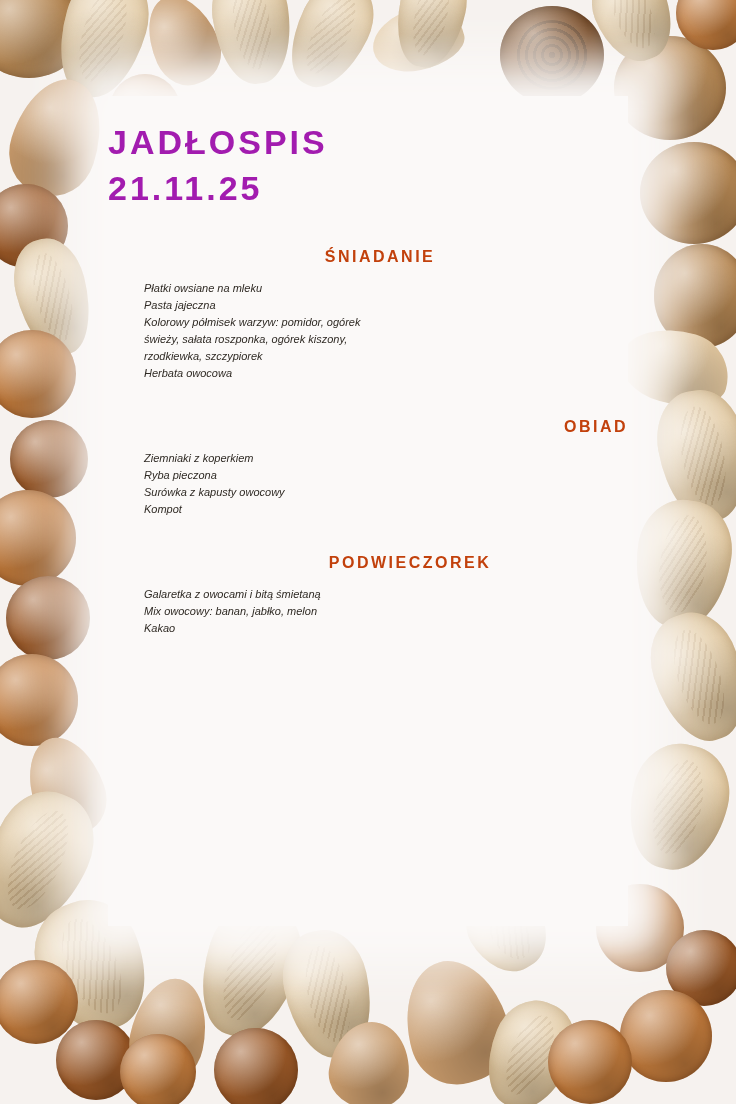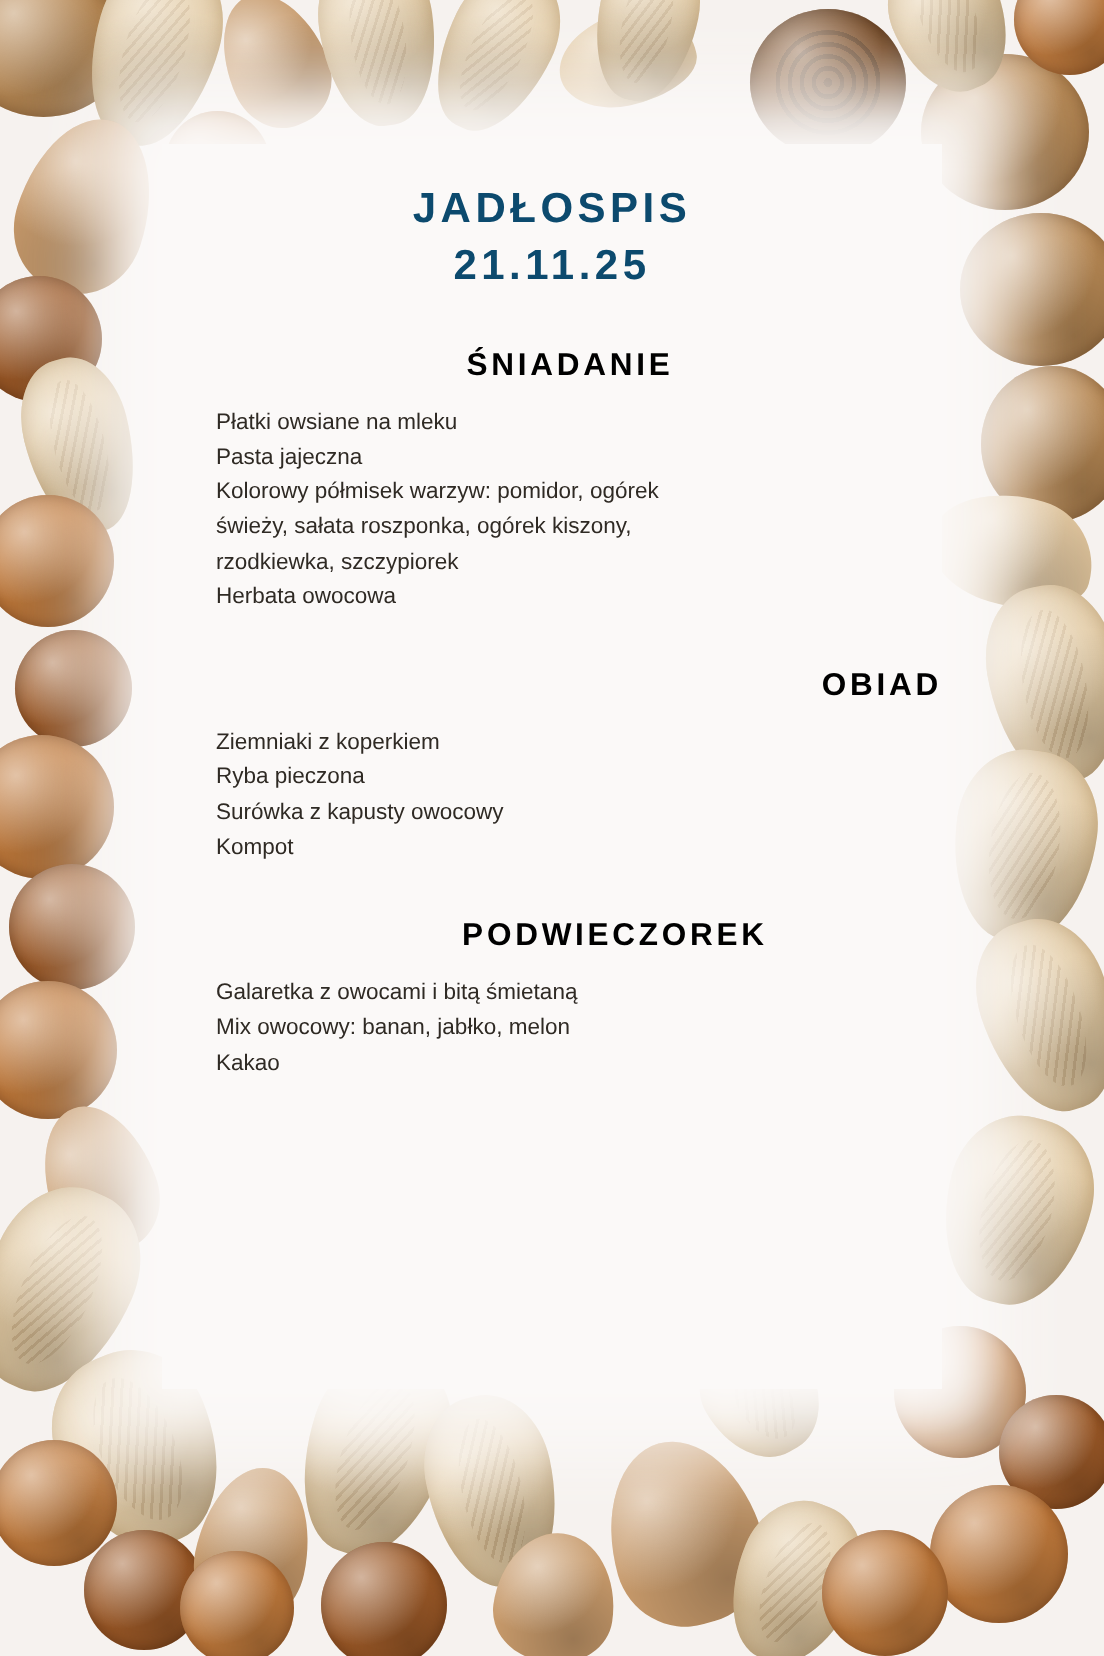--- a/index.html
+++ b/index.html
@@ -77,48 +77,49 @@
   }
 
   .content {
     position: absolute;
     left: 108px;
     top: 120px;
     width: 520px;
   }
 
   .title {
-    text-align: center;
-    color: #0c4a6e;
+    text-align: left;
+    color: #a21caf;
     font-weight: bold;
     letter-spacing: 3px;
-    font-size: 28px;
+    font-size: 34px;
     line-height: 1.35;
     margin: 0 0 6px 0;
   }
   .title .date { display: block; letter-spacing: 3px; }
 
   .section-head {
-    color: #000000;
+    color: #c2410c;
     font-weight: bold;
     letter-spacing: 2.5px;
-    font-size: 21px;
+    font-size: 16px;
     margin: 36px 0 14px 0;
   }
   .section-head.breakfast { text-align: center; padding-left: 24px; }
   .section-head.lunch     { text-align: right; padding-left: 34px; }
   .section-head.snack     { text-align: center; padding-left: 84px; }
 
   .items {
     list-style: none;
     margin: 0;
     padding: 0 0 0 36px;
     color: #2f2a24;
-    font-size: 15px;
+    font-size: 11px;
     line-height: 1.55;
+    font-style: italic;
   }
   .items li { margin: 0; }
 
   .closing {
     margin-top: 52px;
     text-align: center;
     color: #4a2c10;
     font-weight: bold;
     font-size: 30px;
     letter-spacing: 2.5px;

